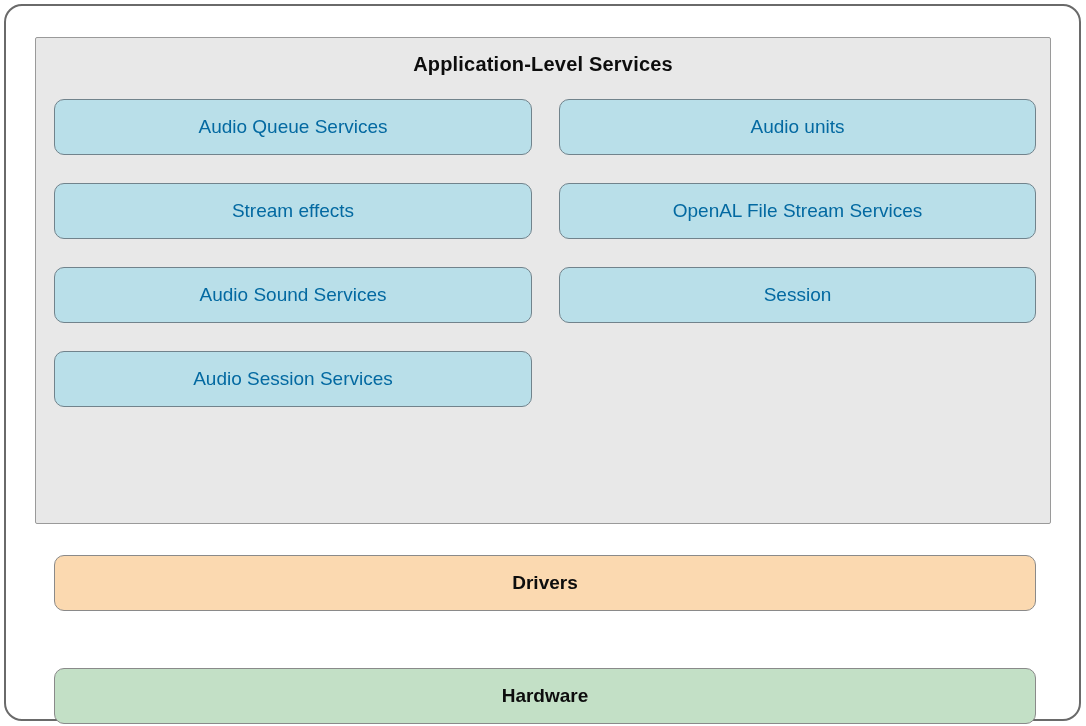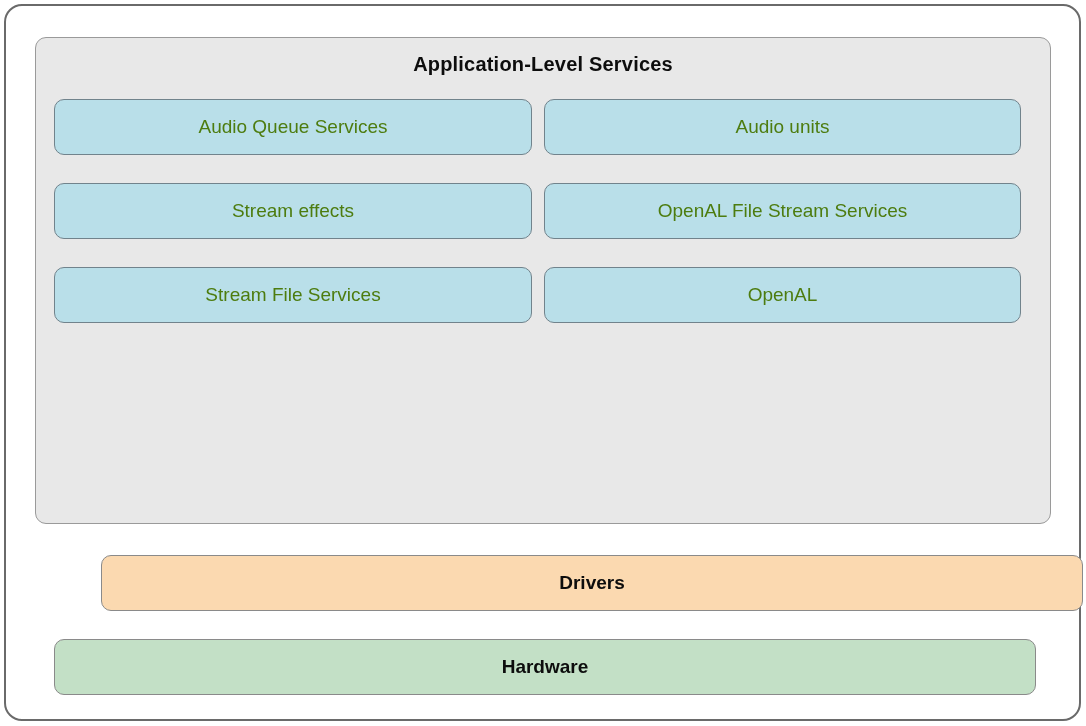--- a/index.html
+++ b/index.html
@@ -26,91 +26,92 @@
     border-radius: 18px;
   }
   .services-container {
     position: absolute;
     left: 29px;
     top: 31px;
     width: 1014px;
     height: 485px;
     background: #e8e8e8;
     border: 1.5px solid #9a9a9a;
-    border-radius: 11px;
+    border-radius: 2px;
   }
   .group-title {
     position: absolute;
     left: 0;
     top: 15px;
     width: 100%;
     text-align: center;
     font-size: 20px;
     font-weight: bold;
     color: #0d0d0d;
     letter-spacing: 0.2px;
   }
   .col {
     position: absolute;
     top: 61px;
     display: flex;
     flex-direction: column;
     gap: 28px;
   }
   .col-left  { left: 18px;  width: 478px; }
-  .col-right { left: 508px; width: 477px; }
+  .col-right { left: 523px; width: 477px; }
   .service-box {
     height: 56px;
     box-sizing: border-box;
     background: #b9dfe9;
     border: 1.5px solid #71838c;
     border-radius: 10px;
     display: flex;
     align-items: center;
     justify-content: center;
     font-size: 19px;
-    color: #4d7c0f;
+    color: #0369a1;
   }
   .layer-bar {
     position: absolute;
     left: 48px;
     width: 982px;
     height: 56px;
     box-sizing: border-box;
     border: 1.5px solid #8a8a8a;
     border-radius: 10px;
     display: flex;
     align-items: center;
     justify-content: center;
     font-size: 19px;
     font-weight: bold;
     color: #0d0d0d;
   }
-  .layer-drivers  { top: 549px; background: #fbd9b0; margin-left: 47px; }
-  .layer-hardware { top: 633px; background: #c3e0c6; }
+  .layer-drivers  { top: 549px; background: #fbd9b0; }
+  .layer-hardware { top: 662px; background: #c3e0c6; }
 </style>
 </head>
 <body>
 
 <div class="canvas">
   <div class="outer-frame">
 
     <div class="services-container">
       <div class="group-title">Application-Level Services</div>
 
       <div class="col col-left">
         <div class="service-box">Audio Queue Services</div>
         <div class="service-box">Stream effects</div>
-        <div class="service-box">Stream File Services</div>
+        <div class="service-box">Audio Sound Services</div>
+        <div class="service-box">Audio Session Services</div>
       </div>
 
       <div class="col col-right">
         <div class="service-box">Audio units</div>
         <div class="service-box">OpenAL File Stream Services</div>
-        <div class="service-box">OpenAL</div>
+        <div class="service-box">Session</div>
       </div>
     </div>
 
     <div class="layer-bar layer-drivers">Drivers</div>
 
     <div class="layer-bar layer-hardware">Hardware</div>
 
   </div>
 </div>
 

